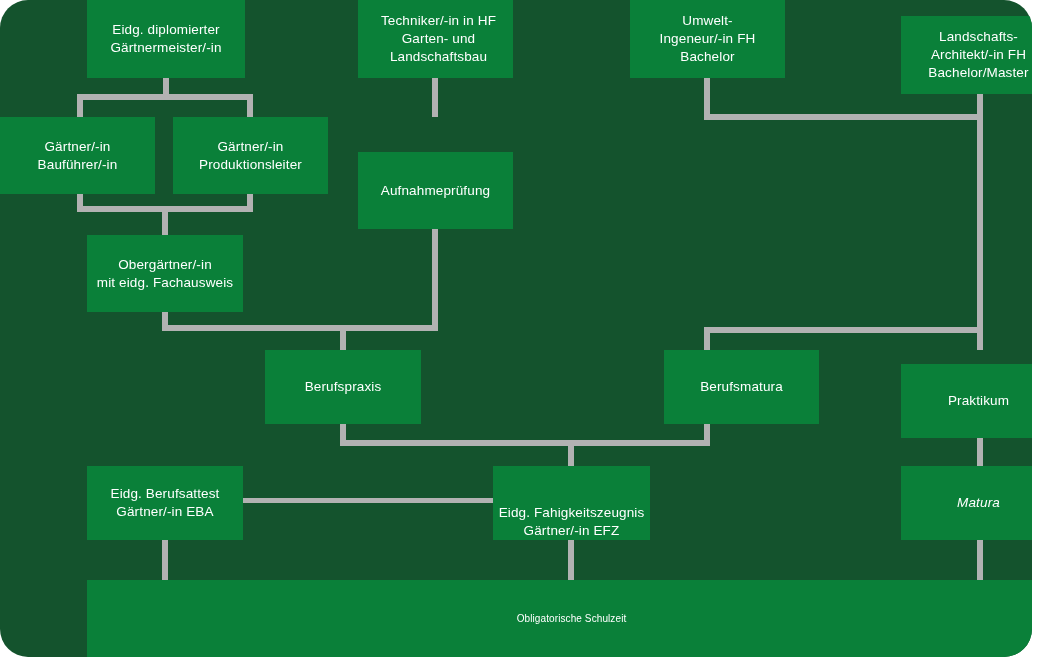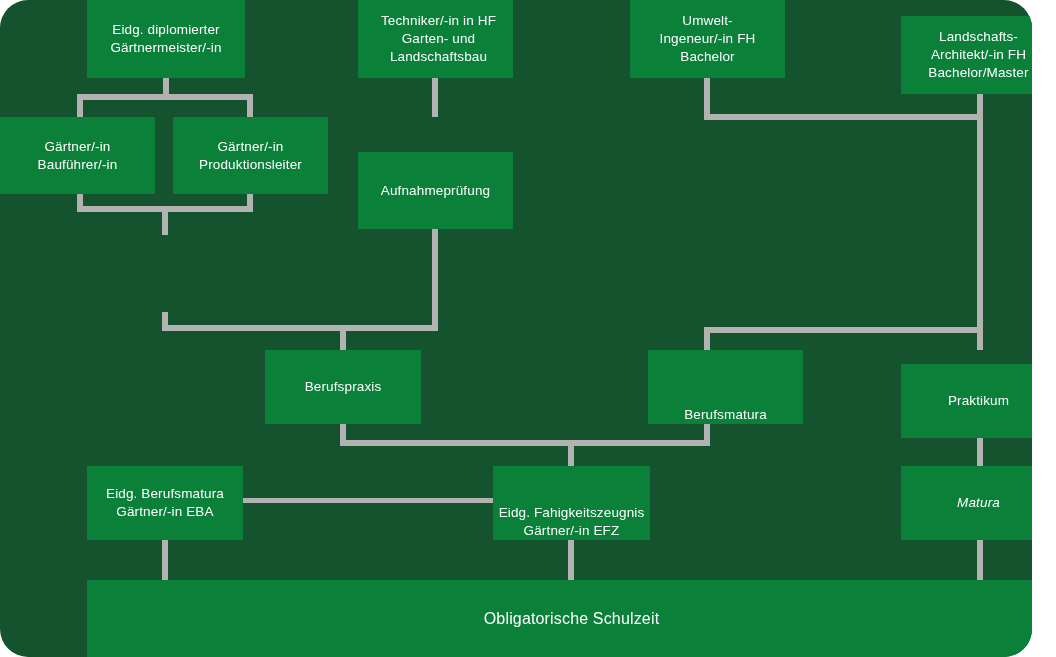--- a/index.html
+++ b/index.html
@@ -54,21 +54,21 @@
     line-height: 1.32;
     font-weight: 400;
     letter-spacing: 0.01em;
     overflow: visible;
   }
   .node .label {
     white-space: pre-line;
     padding: 0 2px;
   }
   .node.wide {
-    font-size: 16px;
+    font-size: 10px;
   }
   .node.nowrap .label {
     white-space: pre;
   }
 </style>
 </head>
 <body>
 
 <div id="canvas">
 
@@ -149,35 +149,39 @@
 
     <div class="node nowrap" style="left:173px; top:117px; width:155px; height:77px;">
       <span class="label">Gärtner/-in
 Produktionsleiter</span>
     </div>
 
     <div class="node" style="left:358px; top:117px; width:155px; height:77px;margin-top:35px;">
       <span class="label">Aufnahmeprüfung</span>
     </div>
 
+    <div class="node nowrap" style="left:87px; top:235px; width:156px; height:77px;">
+      <span class="label">Obergärtner/-in
+mit eidg. Fachausweis</span>
+    </div>
 
     <div class="node" style="left:265px; top:350px; width:156px; height:74px;">
       <span class="label">Berufspraxis</span>
     </div>
 
-    <div class="node" style="left:648px; top:350px; width:155px; height:74px;align-items:flex-end;">
+    <div class="node" style="left:664px; top:350px; width:155px; height:74px;">
       <span class="label">Berufsmatura</span>
     </div>
 
     <div class="node" style="left:901px; top:364px; width:155px; height:74px;align-items:center;">
       <span class="label">Praktikum</span>
     </div>
 
     <div class="node" style="left:87px; top:466px; width:156px; height:74px;">
-      <span class="label">Eidg. Berufsmatura
+      <span class="label">Eidg. Berufsattest
 Gärtner/-in EBA</span>
     </div>
 
     <div class="node nowrap" style="left:493px; top:466px; width:157px; height:74px;align-items:flex-end;">
       <span class="label">Eidg. Fahigkeitszeugnis
 Gärtner/-in EFZ</span>
     </div>
 
     <div class="node" style="left:901px; top:466px; width:155px; height:74px;font-style:italic;">
       <span class="label">Matura</span>

